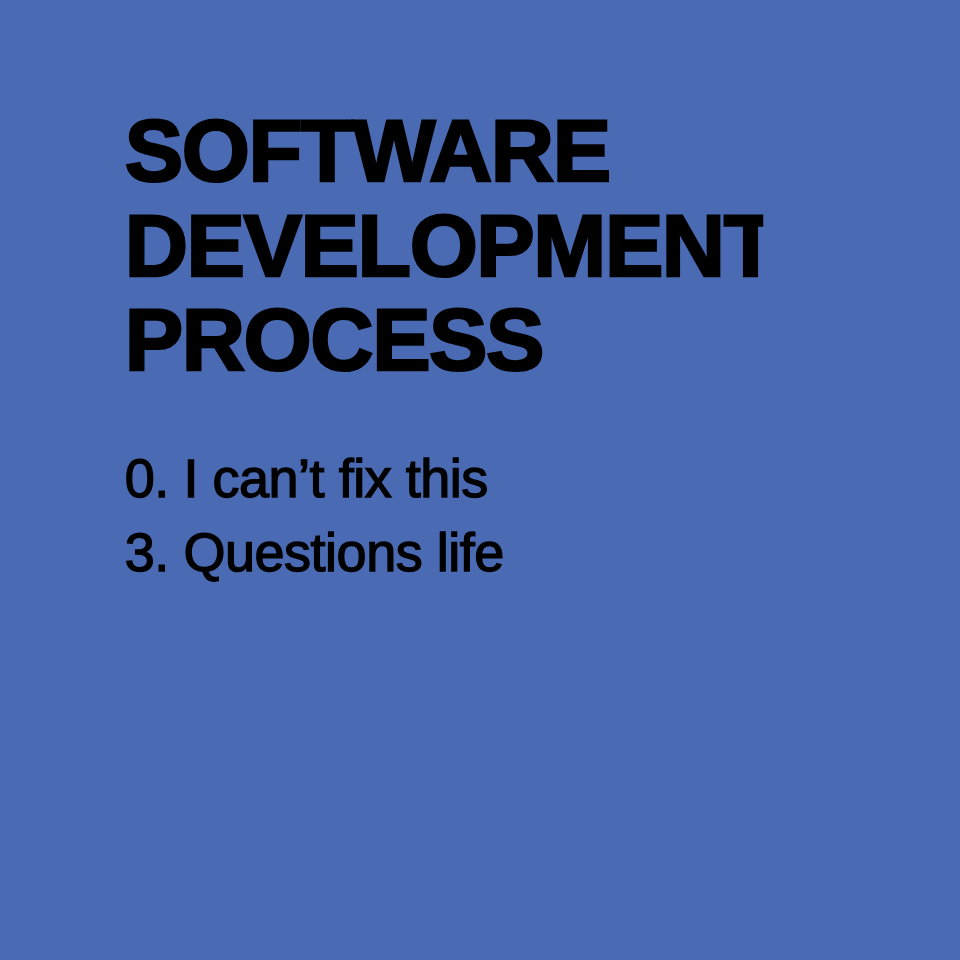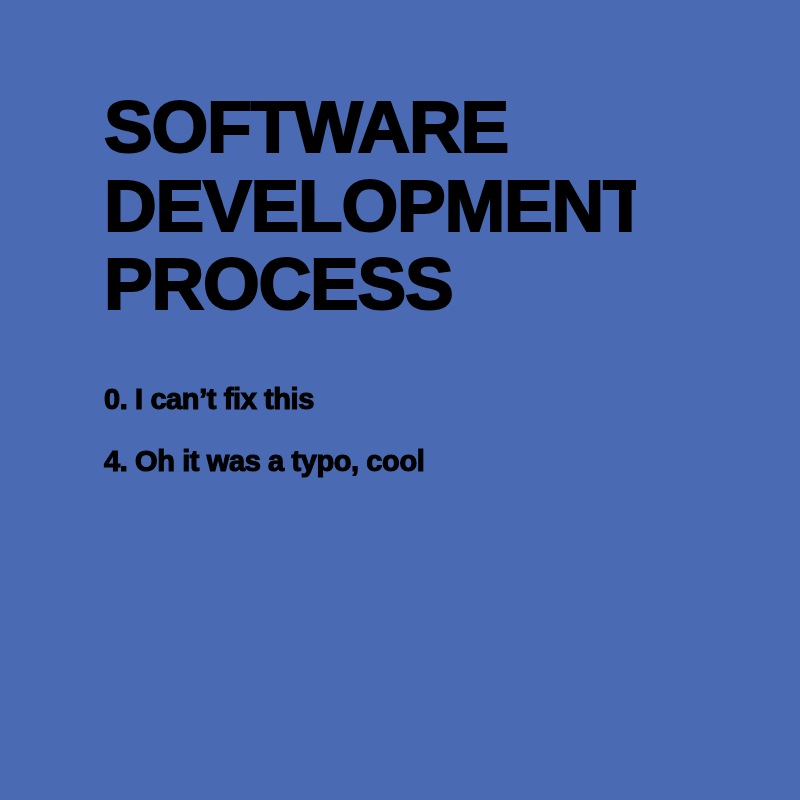--- a/index.html
+++ b/index.html
@@ -51,23 +51,23 @@
   .steps {
     list-style: none;
     margin: 0;
     padding: 0;
     margin-top: 44px;
   }
 
   .step {
     color: #000000;
     font-family: "Liberation Sans", "DejaVu Sans", sans-serif;
-    font-size: 29px;
+    font-size: 45px;
     line-height: 62.8px;
-    font-weight: 700;
+    font-weight: 400;
     letter-spacing: -0.4px;
     -webkit-text-stroke: 1.15px #000000;
     paint-order: stroke fill;
     white-space: nowrap;
   }
 
   .step-index {
     display: inline;
   }
 
@@ -87,19 +87,19 @@
       <span class="headline-line">DEVELOPMENT</span>
       <span class="headline-line">PROCESS</span>
     </h1>
 
     <ol class="steps">
       <li class="step" style="color: rgb(0, 0, 0); -webkit-text-stroke: 1.15px rgb(0, 0, 0);">
         <span class="step-index">0.</span> 
         <span class="step-text">I can’t fix this</span>
       </li>
       <li class="step" style="color: rgb(0, 0, 0); -webkit-text-stroke: 1.15px rgb(0, 0, 0);">
-        <span class="step-index">4.</span> 
-        <span class="step-text">Oh it was a typo, cool</span>
+        <span class="step-index">3.</span> 
+        <span class="step-text">Questions life</span>
       </li>
     </ol>
 
   </div>
 </div>
 
 </body></html>

